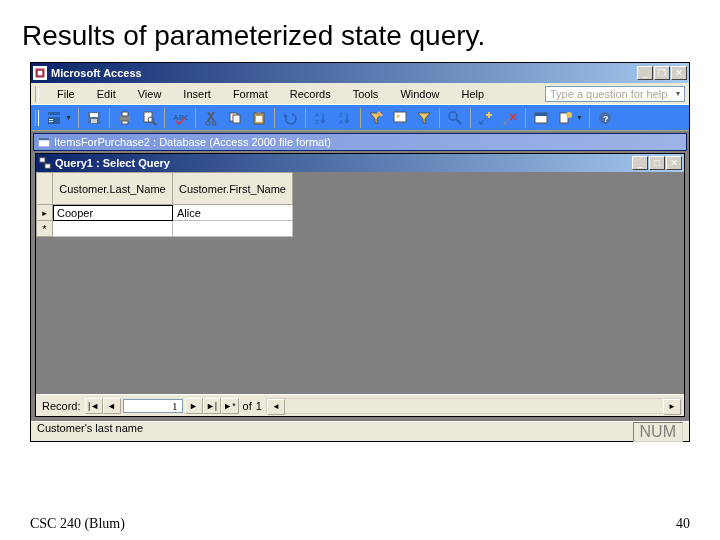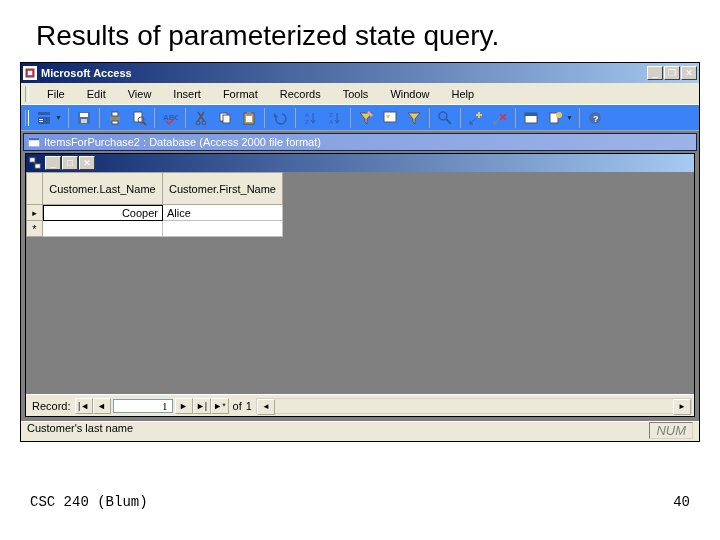--- a/index.html
+++ b/index.html
@@ -1,18 +1,18 @@
 <!DOCTYPE html>
 <html><head>
 <meta charset="utf-8">
 <style>
   * { box-sizing: border-box; margin: 0; padding: 0; }
   body { width: 720px; height: 540px; background: #fff; font-family: Arial, sans-serif; overflow: hidden; position: relative; }
-  .slide-title { font-size: 28px; padding: 20px 30px 8px 36px; color: #000; }
-  .app-window { margin: 2px 20px; border: 1px solid #000; background: #d4d0c8; font-family: Tahoma, sans-serif; font-size: 11px; }
+  .slide-title { font-size: 28px; padding: 20px 30px 8px 22px; color: #000; }
+  .app-window { margin: 2px 30px; border: 1px solid #000; background: #d4d0c8; font-family: Tahoma, sans-serif; font-size: 11px; }
   .titlebar { background: linear-gradient(to right, #0a246a, #a6caf0); color: #fff; height: 20px; display: flex; align-items: center; padding: 0 2px; }
   .titlebar .icon { width: 14px; height: 14px; background: #fff; margin-right: 4px; display: flex; align-items: center; justify-content: center; }
   .titlebar .icon svg { width: 12px; height: 12px; }
   .titlebar .title { flex: 1; font-weight: bold; font-size: 11px; }
   .win-controls { display: flex; gap: 1px; }
   .win-btn { width: 16px; height: 14px; background: #d4d0c8; border: 1px solid #fff; border-right-color: #404040; border-bottom-color: #404040; display: flex; align-items: center; justify-content: center; font-size: 9px; font-family: Arial; cursor: default; }
   .menubar { background: #ece9d8; height: 22px; display: flex; align-items: center; padding: 0 4px; gap: 10px; border-bottom: 1px solid #fff; }
   .menubar-grip { width: 4px; height: 16px; border-left: 1px solid #aca899; border-right: 1px solid #fff; margin-right: 2px; }
   .menu-item { padding: 2px 6px; font-size: 11px; cursor: default; }
   .help-box { margin-left: auto; background: #fff; border: 1px solid #7f9db9; color: #aca899; font-size: 11px; padding: 1px 4px; width: 140px; height: 16px; display: flex; align-items: center; }
@@ -29,33 +29,33 @@
   .child-window { position: absolute; top: 22px; left: 4px; right: 4px; bottom: 4px; border: 1px solid #000; background: #d4d0c8; display: flex; flex-direction: column; }
   .child-titlebar { background: linear-gradient(to right, #0a246a, #a6caf0); height: 18px; display: flex; align-items: center; padding: 0 2px; color: #fff; }
   .child-titlebar .icon { width: 14px; height: 14px; margin-right: 3px; }
   .child-titlebar .title { flex: 1; font-size: 11px; font-weight: bold; }
   .datasheet { background: #808080; flex: 0 0 auto; }
   .datasheet table { border-collapse: collapse; background: #fff; font-size: 11px; }
   .datasheet th { background: #ece9d8; border: 1px solid #aca899; padding: 1px 4px; font-weight: normal; text-align: center; height: 32px; }
   .datasheet td { border: 1px solid #c0c0c0; padding: 1px 4px; height: 16px; background: #fff; }
   .row-sel { width: 16px; background: #ece9d8 !important; text-align: center; border: 1px solid #aca899 !important; }
   .row-sel.active { font-size: 9px; }
-  .cell-selected { outline: 1px solid #000; outline-offset: -1px; text-align: right; }
+  .cell-selected { outline: 1px solid #000; outline-offset: -1px; }
   .blank-area { flex: 1; background: #808080; }
   .record-nav { height: 22px; background: #ece9d8; display: flex; align-items: center; padding: 0 2px; border-top: 1px solid #fff; font-size: 11px; }
   .record-nav .label { padding: 0 4px; }
   .nav-btn { width: 18px; height: 16px; background: #ece9d8; border: 1px solid #fff; border-right-color: #aca899; border-bottom-color: #aca899; display: flex; align-items: center; justify-content: center; font-size: 9px; cursor: default; }
   .rec-input { width: 60px; height: 14px; background: #fff; border: 1px solid #7f9db9; margin: 0 2px; padding: 0 4px; text-align: right; font-size: 11px; font-family: Tahoma; }
   .scrollbar-h { height: 16px; background: #ece9d8; flex: 1; margin-left: 4px; border: 1px solid #d4d0c8; position: relative; }
   .scrollbar-h::before { content: '◄'; position: absolute; left: 0; width: 16px; height: 14px; background: #ece9d8; border: 1px solid #fff; border-right-color: #aca899; border-bottom-color:#aca899; text-align: center; font-size: 8px; line-height: 14px; }
   .scrollbar-h::after { content: '►'; position: absolute; right: 0; width: 16px; height: 14px; background: #ece9d8; border: 1px solid #fff; border-right-color: #aca899; border-bottom-color:#aca899; text-align: center; font-size: 8px; line-height: 14px; }
   .statusbar { height: 20px; background: #ece9d8; display: flex; align-items: flex-start; padding: 0 6px; border-top: 1px solid #fff; font-size: 11px; }
   .statusbar .spacer { flex: 1; }
-  .statusbar .ind { border: 1px inset #d4d0c8; padding: 0 6px; margin-left: 2px; font-size: 13px; color: #808080; font-style: italic; }
-  .footer { position: absolute; bottom: 30px; left: 30px; right: 30px; display: flex; justify-content: space-between; font-size: 14px; font-family: Liberation Mono, monospace; align-items: flex-end; }
+  .statusbar .ind { border: 1px inset #d4d0c8; padding: 0 6px; margin-left: 2px; font-size: 16px; color: #808080; }
+  .footer { position: absolute; bottom: 8px; left: 30px; right: 30px; display: flex; justify-content: space-between; font-size: 14px; font-family: Liberation Serif, serif; align-items: flex-end; }
 </style>
 </head>
 <body>
 
 <div class="slide-title">Results of parameterized state query.</div>
 
 <div class="app-window">
   <div class="titlebar">
     <span class="icon">
       <svg viewBox="0 0 16 16">
@@ -75,20 +75,24 @@
     <div class="menubar-grip"></div>
     <span class="menu-item">File</span>
     <span class="menu-item">Edit</span>
     <span class="menu-item">View</span>
     <span class="menu-item">Insert</span>
     <span class="menu-item">Format</span>
     <span class="menu-item">Records</span>
     <span class="menu-item">Tools</span>
     <span class="menu-item">Window</span>
     <span class="menu-item">Help</span>
+    <div class="help-box">
+      <span>Type a question for help</span>
+      <span class="chev">▾</span>
+    </div>
   </div>
 
   <div class="toolbar">
     <div class="menubar-grip"></div>
     <div class="tb-btn">
         <svg viewBox="0 0 16 16">
           <path d="M2 2h12v3H2z M2 7h12v7H2z" fill="#2a5fa8"></path>
           <rect x="3" y="9" width="4" height="1" fill="#fff"></rect>
           <rect x="3" y="11" width="4" height="1" fill="#fff"></rect>
         </svg>
@@ -237,20 +241,21 @@
       <span class="title">ItemsForPurchase2 : Database (Access 2000 file format)</span>
     </div>
 
     <div class="child-window">
       <div class="child-titlebar">
         <span class="icon"><svg viewBox="0 0 16 16">
               <rect x="2" y="2" width="6" height="5" fill="#fff" stroke="#555"></rect>
               <rect x="8" y="9" width="6" height="5" fill="#fff" stroke="#555"></rect>
               <line x1="5" y1="7" x2="11" y2="9" stroke="#555"></line>
             </svg></span>
+        <span class="title">Query1 : Select Query</span>
         <div class="win-controls">
           <div class="win-btn">_</div>
           <div class="win-btn">□</div>
           <div class="win-btn">✕</div>
         </div>
       </div>
 
       <div class="datasheet">
         <table>
           <tbody>

